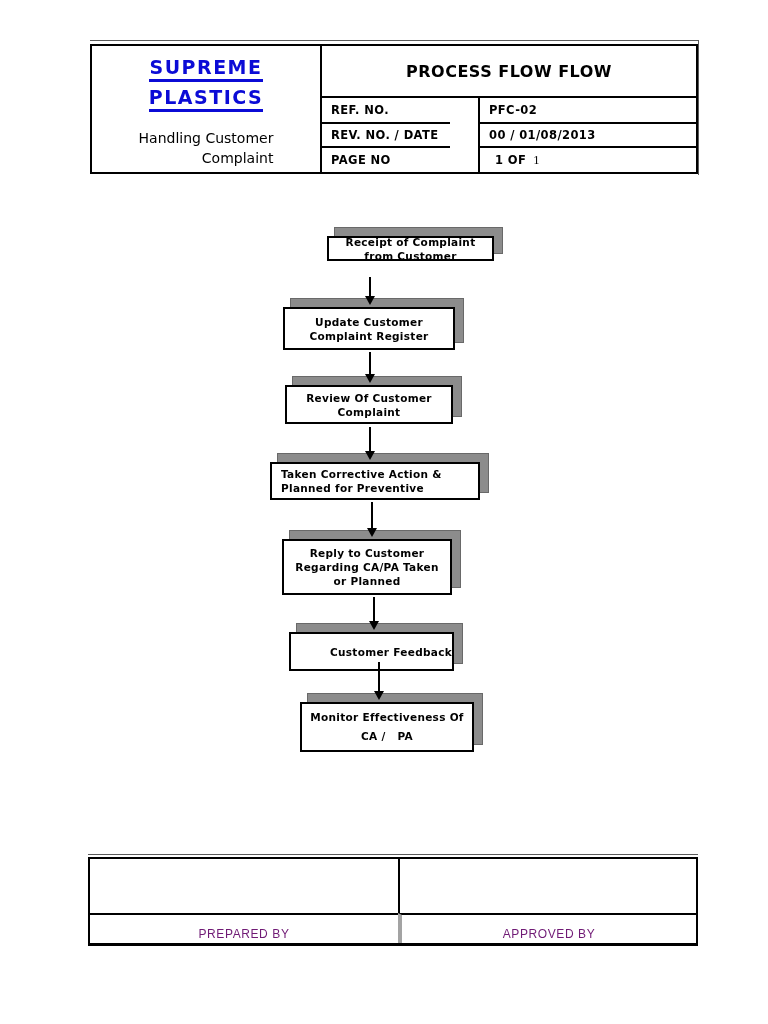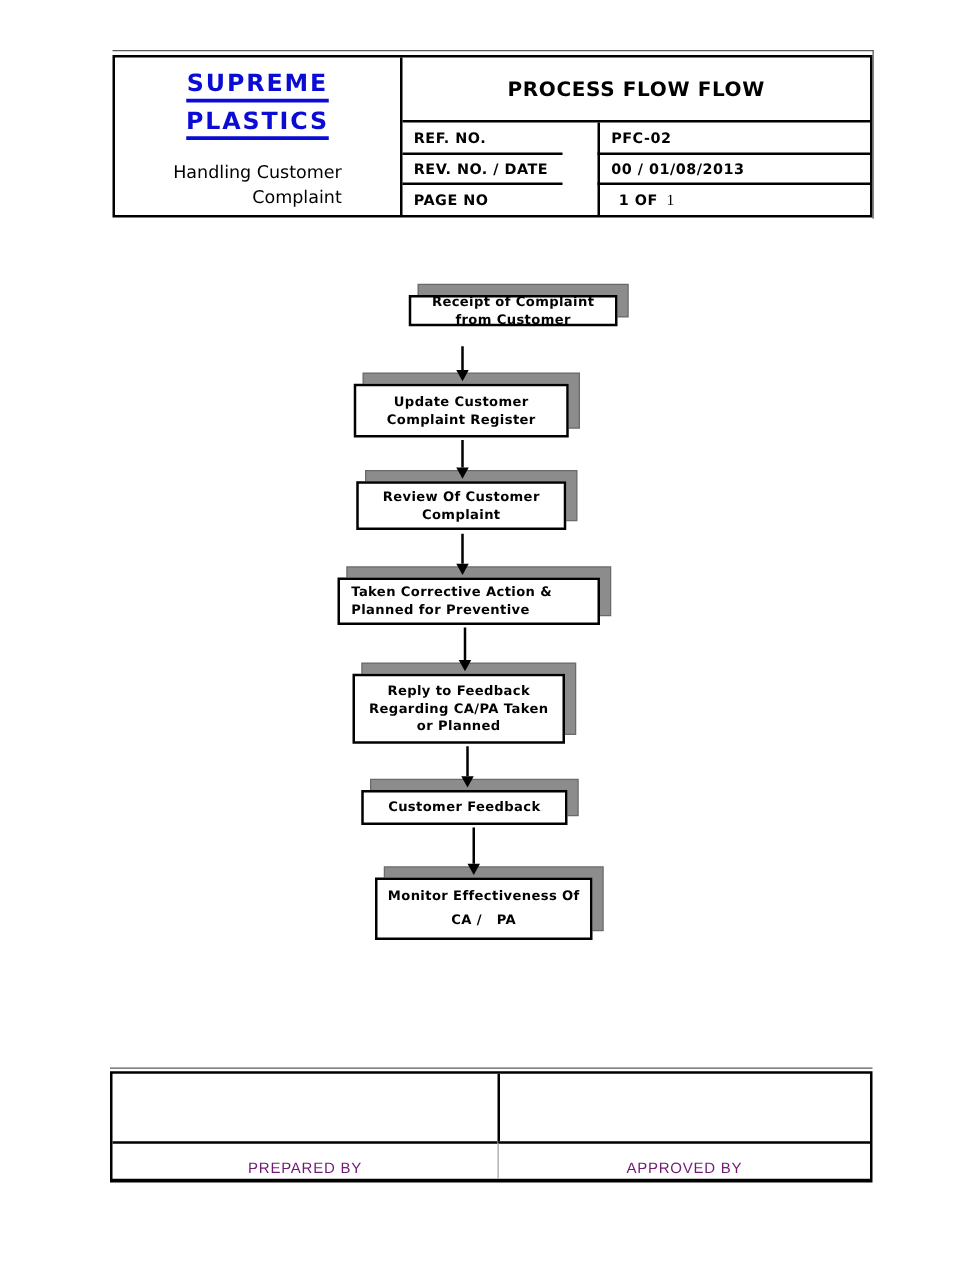--- a/index.html
+++ b/index.html
@@ -107,21 +107,21 @@
     letter-spacing: 0.3px;
     line-height: 14px;
     white-space: pre;
   }
   .n1 { left: 283px; top: 236px; width: 167px; height: 25px; margin-left: 44px; }
   .n2 { left: 283px; top: 307px; width: 172px; height: 43px; }
   .n3 { left: 285px; top: 385px; width: 168px; height: 39px; }
   .n4 { left: 270px; top: 462px; width: 210px; height: 38px;
         justify-content: flex-start; text-align: left; padding-left: 9px; }
   .n5 { left: 282px; top: 539px; width: 170px; height: 56px; }
-  .n6 { left: 289px; top: 632px; width: 165px; height: 28px; }
+  .n6 { left: 289px; top: 632px; width: 165px; height: 39px; justify-content: flex-end; }
   .n7 { left: 300px; top: 702px; width: 174px; height: 50px; }
   .n7 .fc-label { line-height: 19px; }
 
   .fc-arrow {
     position: absolute;
     width: 10px;
     display: flex; flex-direction: column; align-items: center;
     z-index: 2;
   }
   .fc-arrow-line { flex: 1; width: 2px; background: #000; }
@@ -155,21 +155,21 @@
   .sig-cell-right { border-left: 2px solid #000; }
   .ftr-label-cell {
     border-top: 2px solid #000;
     display: flex; align-items: flex-end; justify-content: center;
     padding-bottom: 2px;
     font-family: "Liberation Sans", sans-serif;
     font-size: 12px;
     letter-spacing: 0.6px;
     color: #701a75;
   }
-  .ftr-label-right { border-left: 1px solid #a3a3a3; }
+  .ftr-label-right { border-left: 4px solid #a3a3a3; }
 </style>
 </head>
 <body>
 
 <div class="page">
 
   <div class="thin-line hdr-top-line"></div>
   <div class="thin-line hdr-right-line"></div>
 
   <div class="header-table">
@@ -227,21 +227,21 @@
     <div class="fc-node n4">
       <span class="fc-label">Taken Corrective Action &amp;
 Planned for Preventive</span>
     </div>
     <div class="fc-arrow a4">
       <span class="fc-arrow-line"></span>
       <span class="fc-arrow-head"></span>
     </div>
 
     <div class="fc-node n5">
-      <span class="fc-label">Reply to Feedback
+      <span class="fc-label">Reply to Customer
 Regarding CA/PA Taken
 or Planned</span>
     </div>
     <div class="fc-arrow a5">
       <span class="fc-arrow-line"></span>
       <span class="fc-arrow-head"></span>
     </div>
 
     <div class="fc-node n6">
       <span class="fc-label">Customer Feedback</span>

